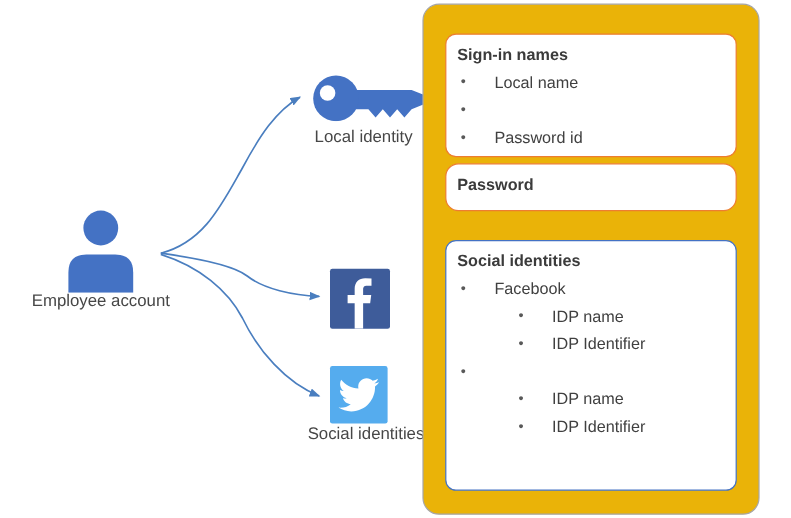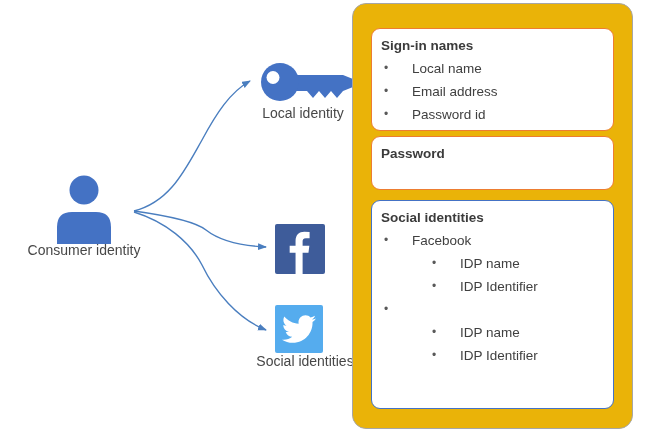--- a/index.html
+++ b/index.html
@@ -60,21 +60,21 @@
     </defs>
     <path d="M134 211 C 170 202, 185 170, 202 140 C 216 114, 230 92, 250 81" fill="none" stroke="#4a7ebf" stroke-width="1.4" marker-end="url(#ah)"></path>
     <path d="M134 211 C 170 216, 196 222, 206 230 C 220 241, 244 246, 266 247" fill="none" stroke="#4a7ebf" stroke-width="1.4" marker-end="url(#ah)"></path>
     <path d="M134 212 C 166 222, 190 242, 202 265 C 215 292, 238 319, 266 330" fill="none" stroke="#4a7ebf" stroke-width="1.4" marker-end="url(#ah)"></path>
   </svg>
 
   <svg class="abs" style="left:50px;top:170px;" width="70" height="74" viewBox="0 0 70 74">
     <circle cx="34" cy="20" r="14.5" fill="#4472c4"></circle>
     <path d="M7 74 V57 q0 -15 15 -15 h24 q15 0 15 15 v17 z" fill="#4472c4"></path>
   </svg>
-  <div class="node-label" style="left:5px;top:241px;width:158px;">Consumer identity</div>
+  <div class="node-label" style="left:5px;top:241px;width:158px;">Employee account</div>
 
   <svg class="abs" style="left:258px;top:61px;" width="106" height="40" viewBox="0 0 106 40">
     <path d="M38 14 H85 L105 22 L85 30 L79 37 L73 30 L67 37 L61 30 L55 37 L49 30 H38 Z" fill="#4472c4"></path>
     <circle cx="22" cy="21" r="19" fill="#4472c4"></circle>
     <circle cx="15" cy="16.5" r="6.5" fill="#ffffff"></circle>
   </svg>
   <div class="node-label" style="left:243px;top:104px;width:120px;">Local identity</div>
 
   <div class="fb-tile">
     <svg width="46" height="46" viewBox="0 0 24 24">
@@ -93,30 +93,29 @@
 
     <div class="attr-box orange" style="top:24px;height:103px;">
       <div class="box-title">Sign-in names</div>
       <ul class="bullet-list">
           <li class="bullet-item level-1">
             <span class="bullet">•</span>
             <span class="bullet-text">Local name</span>
           </li>
           <li class="bullet-item level-1">
             <span class="bullet">•</span>
-            <span class="bullet-text">Email address</span>
           </li>
           <li class="bullet-item level-1">
             <span class="bullet">•</span>
             <span class="bullet-text">Password id</span>
           </li>
         </ul>
     </div>
 
-    <div class="attr-box orange" style="top:132px;height:54px;">
+    <div class="attr-box orange" style="top:132px;height:40px;border-radius:11px;">
       <div class="box-title">Password</div>
     </div>
 
     <div class="attr-box blue" style="top:196px;height:209px;">
       <div class="box-title">Social identities</div>
       <ul class="bullet-list">
           <li class="bullet-item level-1">
             <span class="bullet">•</span>
             <span class="bullet-text">Facebook</span>
           </li>

